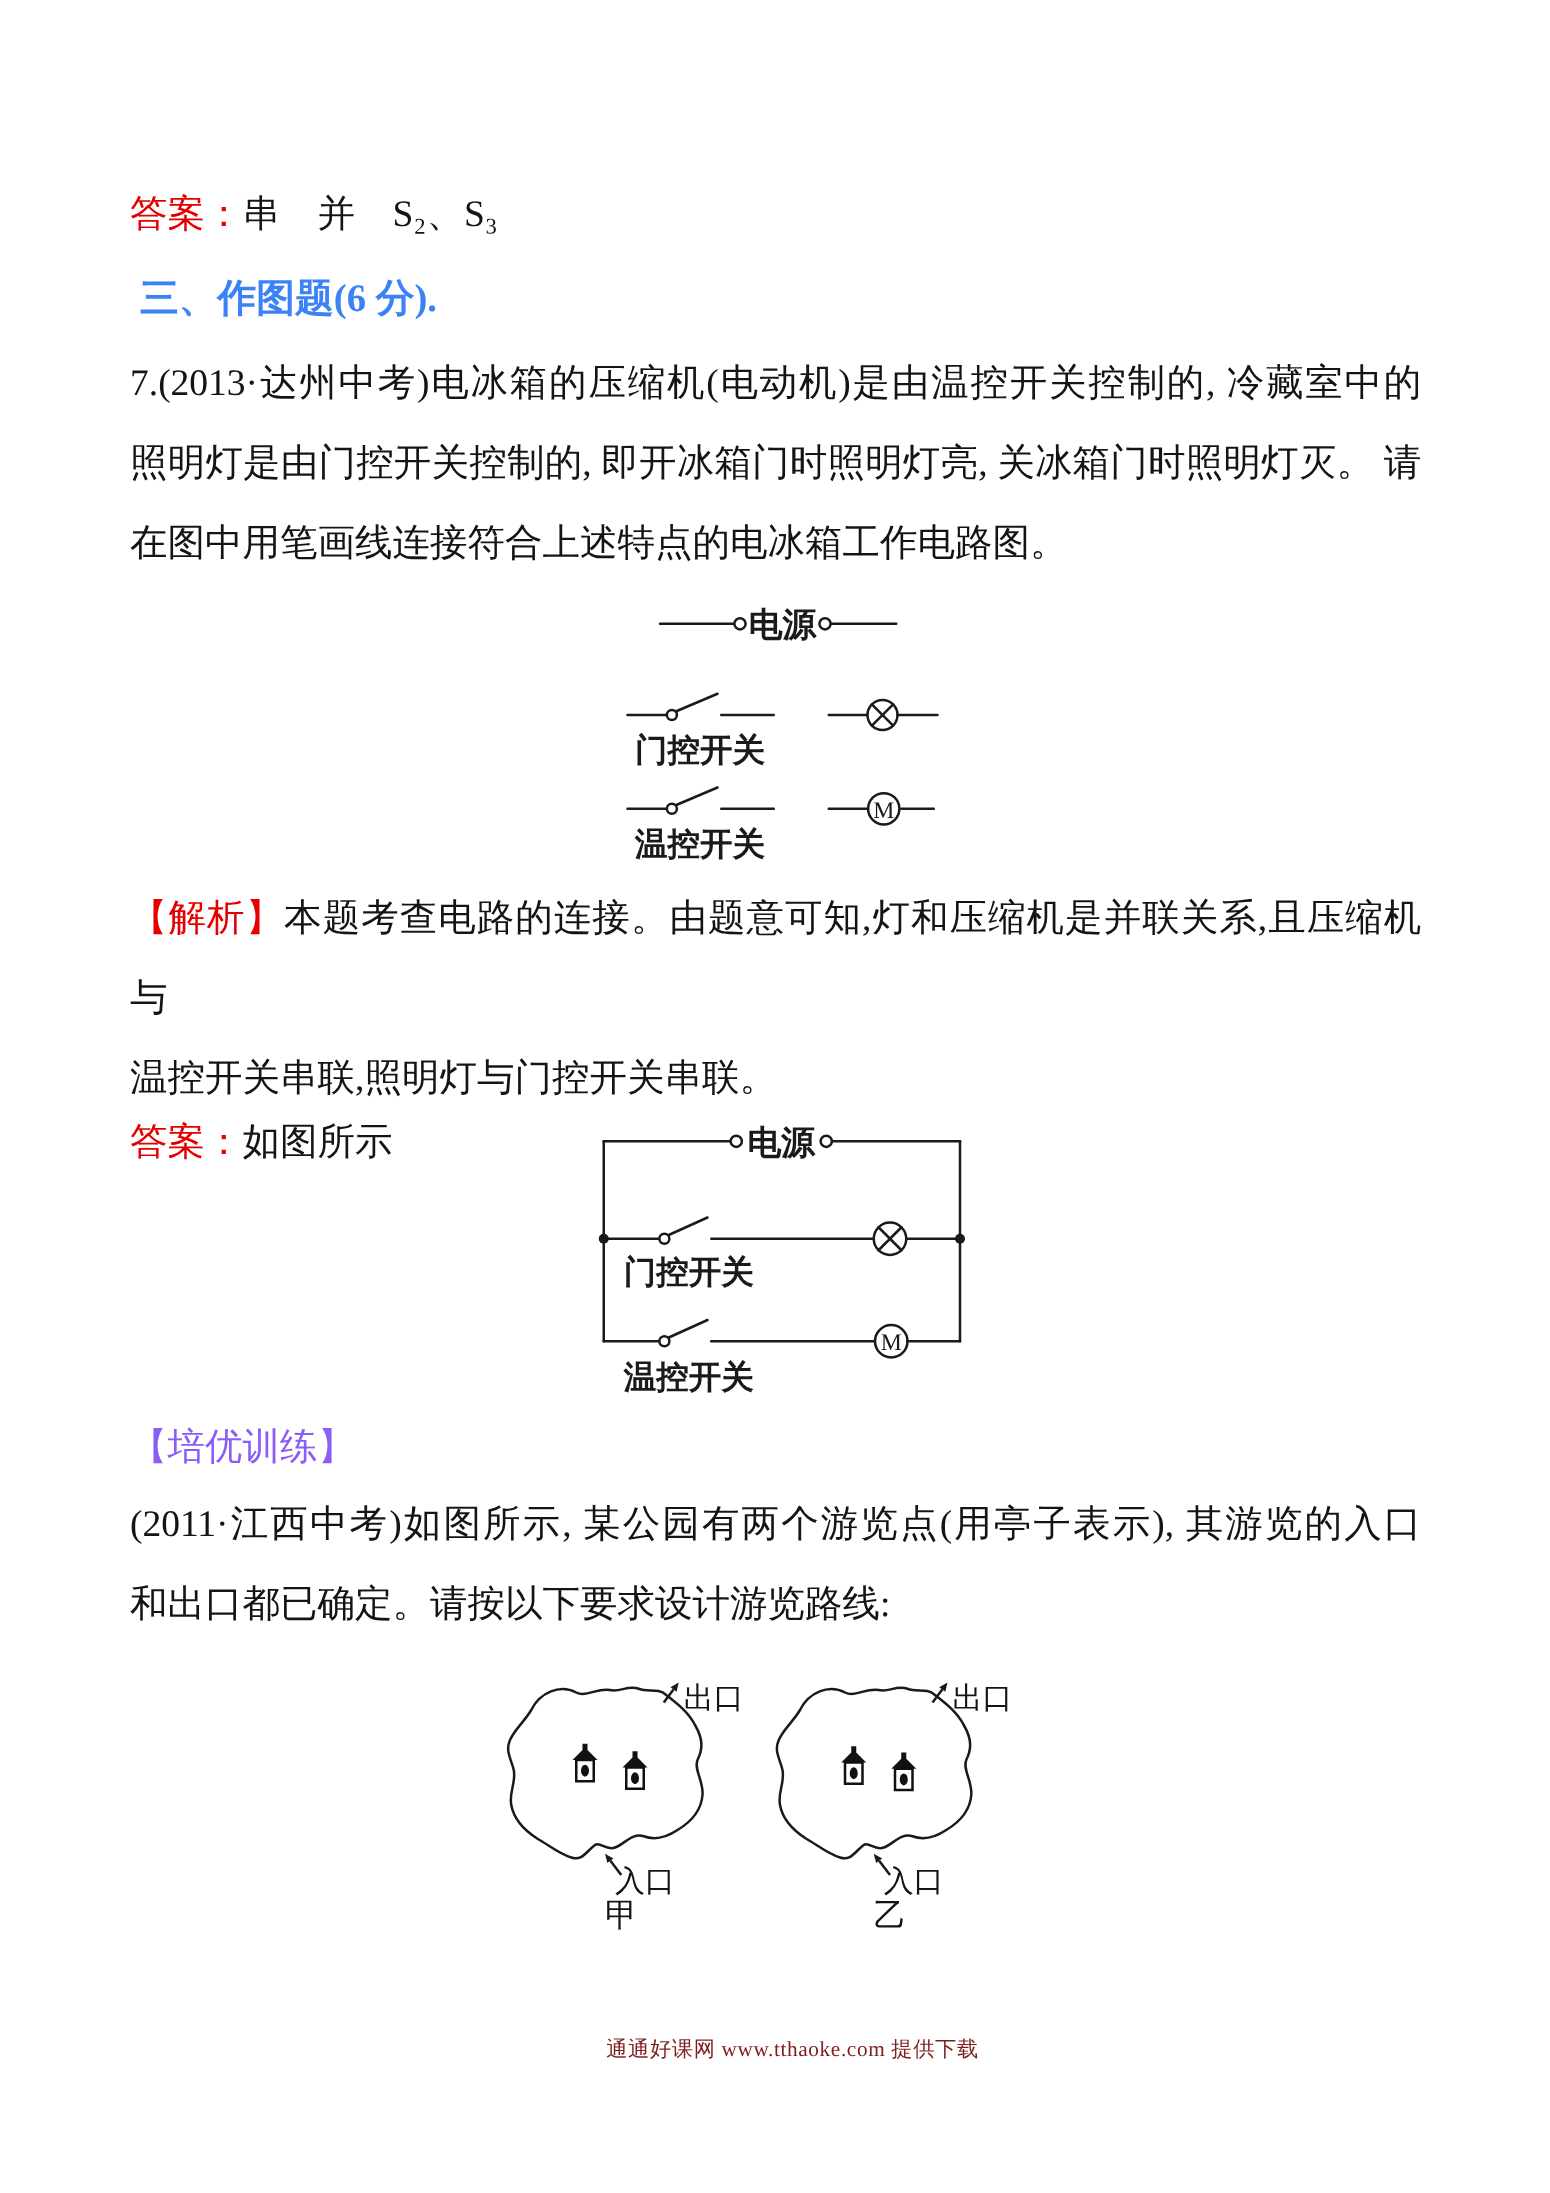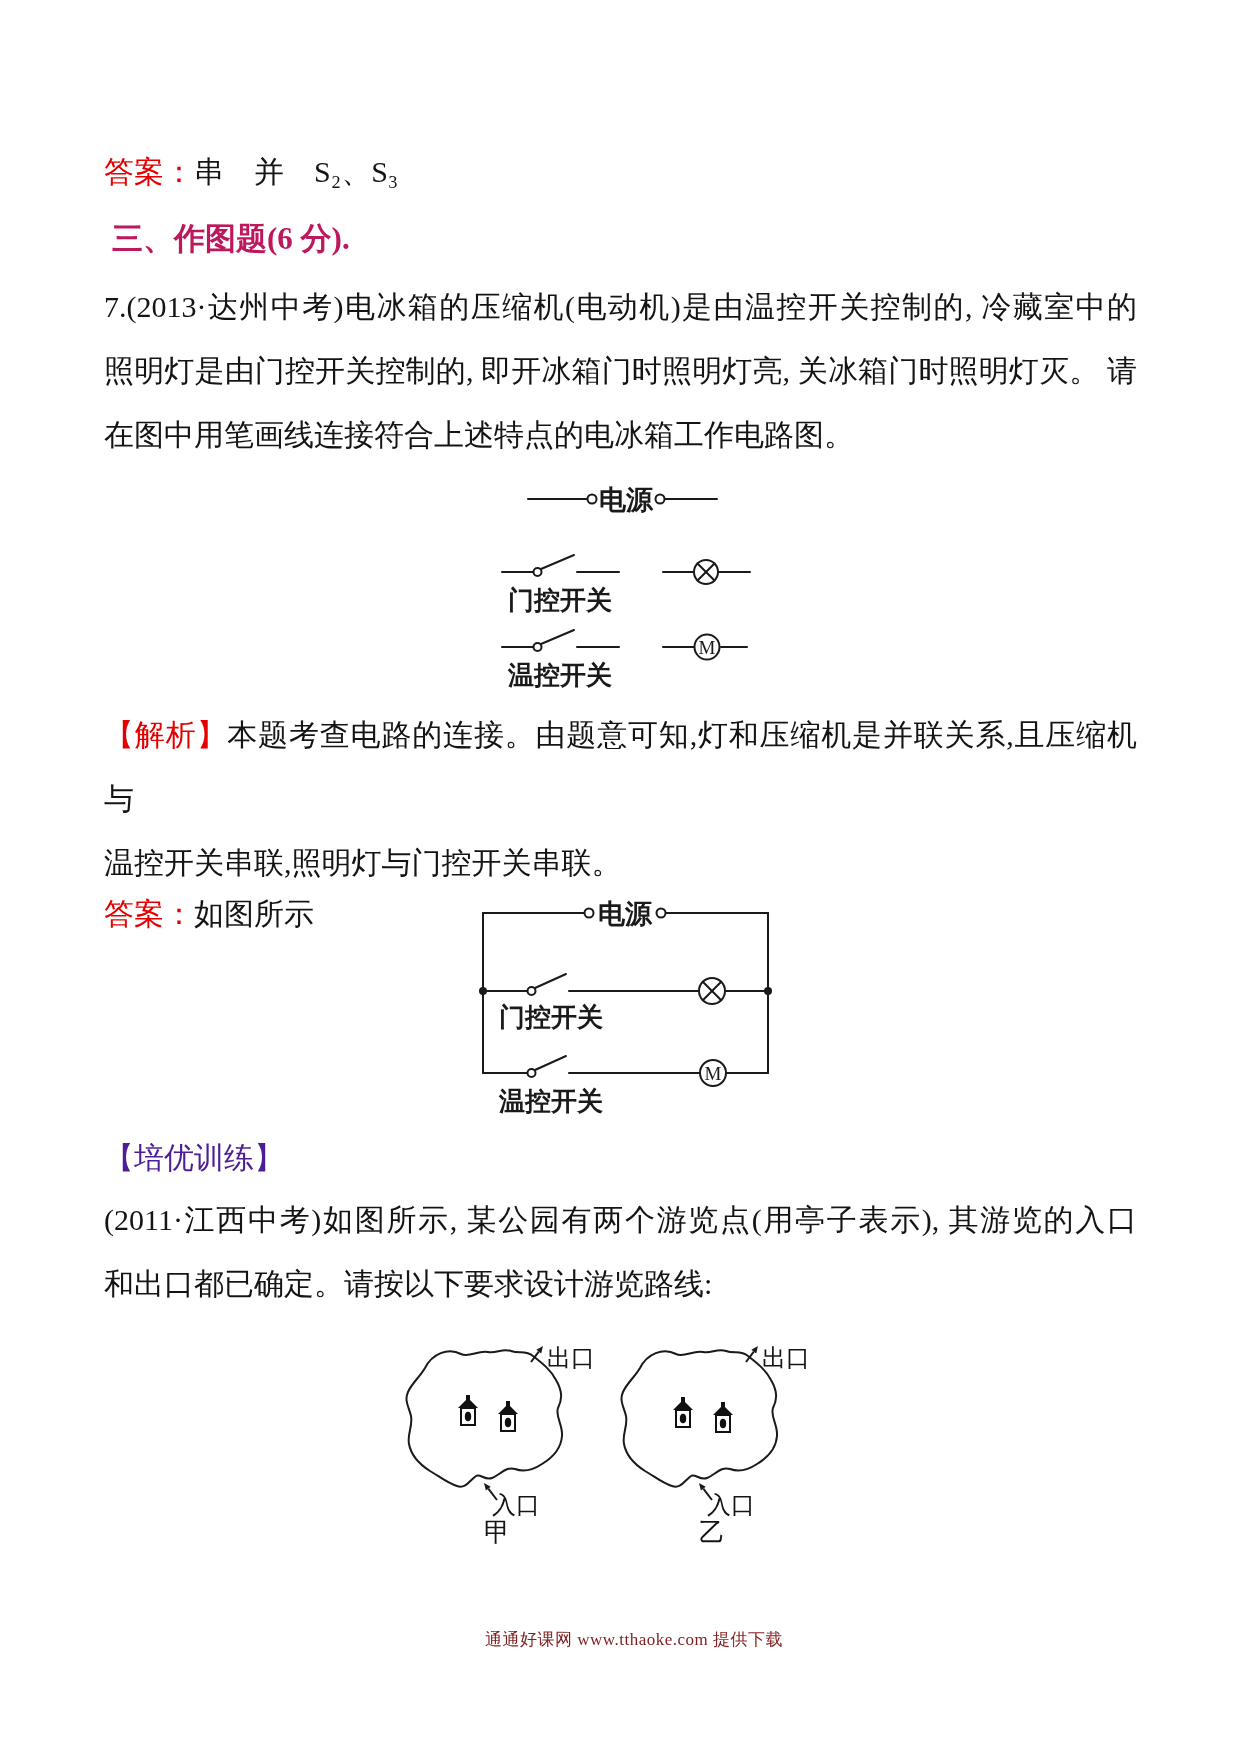--- a/index.html
+++ b/index.html
@@ -5,22 +5,22 @@
   * { box-sizing: border-box; }
   html, body { margin: 0; padding: 0; background: #ffffff; }
   .page {
     position: relative; width: 1240px; height: 1754px; background: #ffffff;
     color: #141414; font-family: "Liberation Serif", "DejaVu Serif", serif;
     overflow: hidden;
   }
   .para { position: absolute; left: 104px; width: 1033px; font-size: 30px; line-height: 64px; color: #141414; }
   .jl { text-align: justify; text-align-last: justify; }
   .single { position: absolute; left: 104px; font-size: 30px; line-height: 40px; white-space: nowrap; }
-  .h-sec { position: absolute; left: 112px; font-size: 31px; font-weight: bold; white-space: nowrap; color: #be185d; }
-  .red { color: #4c1d95; }
+  .h-sec { position: absolute; left: 112px; font-size: 31px; font-weight: bold; white-space: nowrap; color: #3b82f6; }
+  .red { color: #8b5cf6; }
   .inline-red { color: #e40000; }
   svg { position: absolute; overflow: visible; }
   .wire { stroke: #1a1a1a; stroke-width: 2; fill: none; stroke-linecap: round; }
   .node { fill: #ffffff; stroke: #1a1a1a; stroke-width: 2; }
   .dot  { fill: #1a1a1a; stroke: none; }
   .clabel { font-family: "Liberation Sans", "DejaVu Sans", sans-serif; font-weight: bold;
             font-size: 26px; fill: #1a1a1a; text-anchor: middle; }
   .power { font-size: 27px; }
   .mletter { font-family: "Liberation Serif", "DejaVu Serif", serif; font-size: 19px;
              fill: #1a1a1a; text-anchor: middle; }

